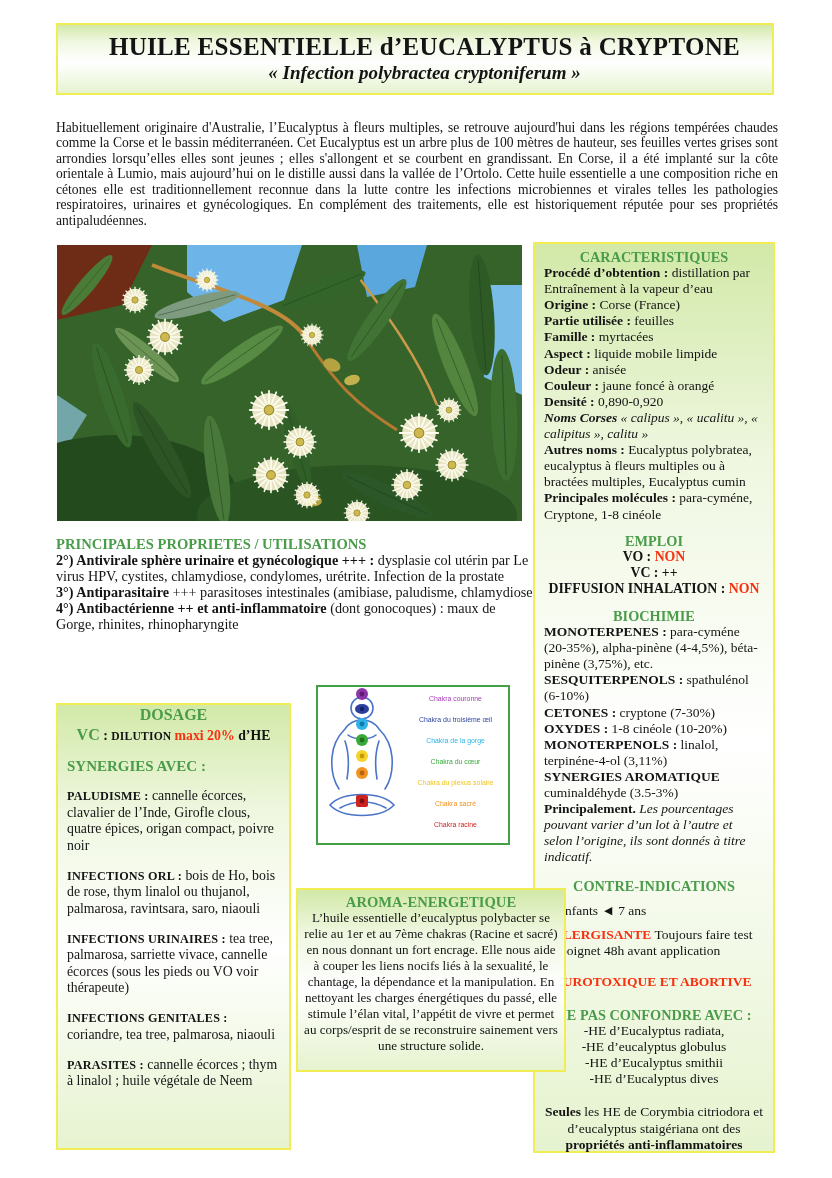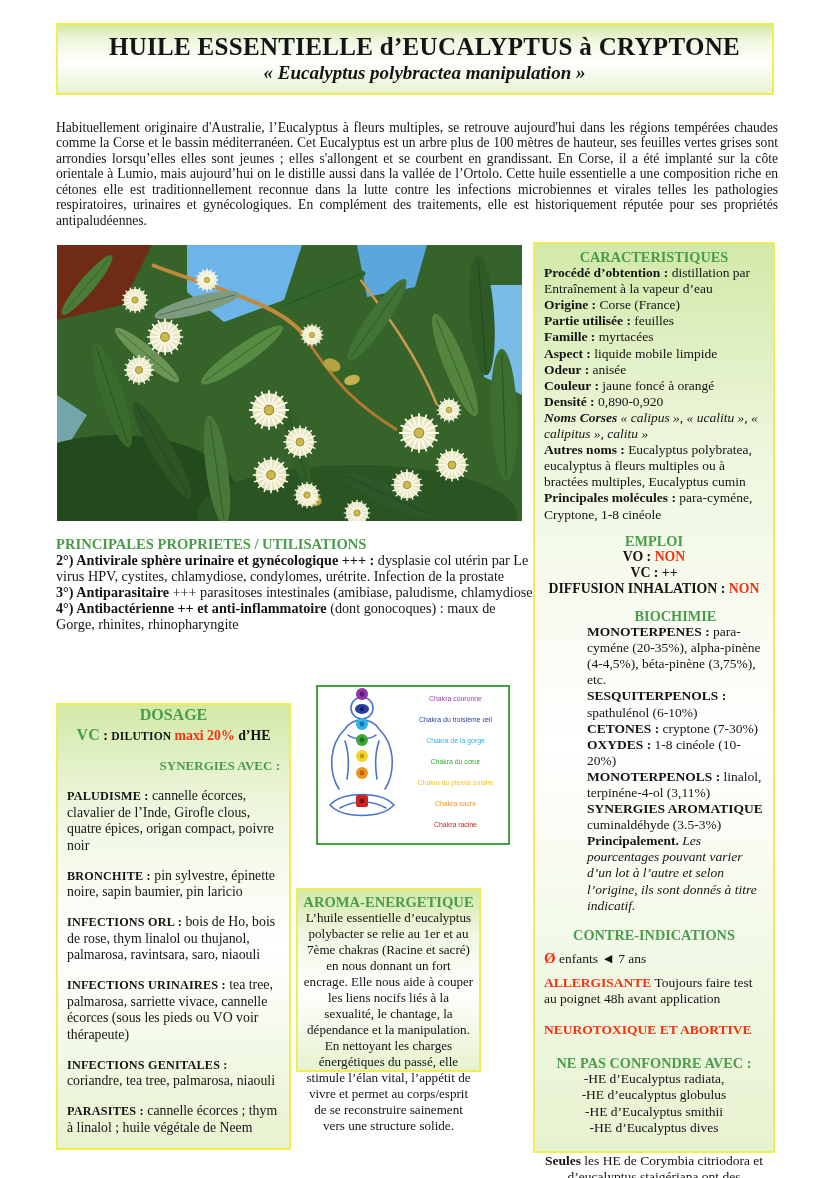--- a/index.html
+++ b/index.html
@@ -27,21 +27,21 @@
     background:linear-gradient(180deg,#d2e9a8 0%,#eff7e0 24%,#ffffff 55%,#e6f3cf 100%);padding-left:19px;}
 
   
   .right-col{position:absolute;left:533px;top:242px;width:242px;height:911px;
     padding:5px 9px;font-size:13.5px;line-height:16.1px;}
   .col-title{color:var(--title-green);font-weight:bold;text-align:center;font-size:14.3px;}
   .kv b{font-weight:bold;}
   .noms, .noms b{font-style:italic;}
   .emploi-block{text-align:center;font-weight:bold;margin-top:10px;font-size:13.8px;}
   .red{color:var(--alert-red);}
-  .bio-block{margin-top:11px;margin-left:43px;}
+  .bio-block{margin-top:11px;}
   .bio-note i{font-style:italic;}
   .contra-block{margin-top:13px;}
   .ci-item{margin-top:2px;}
   .ci-item .osym{color:var(--alert-red);font-weight:bold;font-size:15px;}
   .ci-item2{margin-top:7px;}
   .allergy{margin-top:8px;}
   .allergy b{color:var(--alert-red);}
   .warnline{margin-top:15px;font-weight:bold;color:var(--alert-red);font-family:Liberation Serif, serif;}
   .confuse-block{margin-top:17px;text-align:center;}
   .confuse-note{margin-top:17px;}
@@ -51,46 +51,46 @@
   .prop-title{color:var(--title-green);font-weight:bold;font-size:14.6px;}
 
   
   .dosage{position:absolute;left:56px;top:703px;width:235px;height:447px;
     padding:2px 9px;font-size:13.8px;line-height:16.5px;}
   .dosage-title{text-align:center;color:var(--title-green);font-weight:bold;font-size:16px;}
   .vc-line{text-align:center;margin-top:3px;font-weight:bold;}
   .vc-line .vc{color:var(--title-green);font-size:16px;}
   .vc-line .sc{font-size:11.6px;letter-spacing:.2px;}
   .vc-line .maxi{color:var(--alert-red);}
-  .syn-title{color:var(--title-green);font-weight:bold;text-align:right;margin-top:13px;font-size:13px;}
+  .syn-title{color:var(--title-green);font-weight:bold;text-align:left;margin-top:13px;font-size:15px;}
   .dos-entry{margin-top:13.5px;}
   .dos-entry:first-of-type{margin-top:4px;}
   .dos-entry b{font-size:12.2px;letter-spacing:.2px;}
 
   
   .chakra{position:absolute;left:316px;top:685px;width:194px;height:160px;box-sizing:border-box;
     border:2px solid var(--chakra-green);background:#ffffff;display:flex;}
   .chakra svg{width:88px;height:152px;flex:none;}
   .chakra-labels{flex:1;display:flex;flex-direction:column;justify-content:space-between;
     padding:9px 3px 14px 0;text-align:center;
     font-family:"Liberation Sans",sans-serif;font-size:6.9px;line-height:1;}
 
   
-  .aroma{position:absolute;left:296px;top:888px;width:185px;height:184px;
+  .aroma{position:absolute;left:296px;top:888px;width:270px;height:184px;
     padding:4px 5px;text-align:center;font-size:13.1px;line-height:16px;}
   .aroma-title{color:var(--title-green);font-weight:bold;font-size:14.6px;}
 </style>
 </head>
 <body>
 
 <div class="page">
 
   <div class="banner gbox">
     <div class="banner-title">HUILE ESSENTIELLE d’EUCALYPTUS à CRYPTONE</div>
-    <div class="banner-sub">« Eucalyptus polybractea manipulation »</div>
+    <div class="banner-sub">« Infection polybractea cryptoniferum »</div>
   </div>
 
   <p class="intro">Habituellement originaire d'Australie, l’Eucalyptus à fleurs multiples, se retrouve aujourd'hui dans les régions tempérées chaudes comme la Corse et le bassin méditerranéen. Cet Eucalyptus est un arbre plus de 100 mètres de hauteur, ses feuilles vertes grises sont arrondies lorsqu’elles elles sont jeunes ; elles s'allongent et se courbent en grandissant. En Corse, il a été implanté sur la côte orientale à Lumio, mais aujourd’hui on le distille aussi dans la vallée de l’Ortolo. Cette huile essentielle a une composition riche en cétones elle est traditionnellement reconnue dans la lutte contre les infections microbiennes et virales telles les pathologies respiratoires, urinaires et gynécologiques. En complément des traitements, elle est historiquement réputée pour ses propriétés antipaludéennes.</p>
 
   <div class="photo">
     <svg viewBox="0 0 465 276" width="465" height="276" preserveAspectRatio="none">
       <defs>
         <g id="puff">
           <circle r="14" fill="#f6f0d0" opacity="0.92"></circle>
           <g stroke="#fffdf0" stroke-width="1.5" stroke-linecap="round">
@@ -221,21 +221,20 @@
     <div><b>2°) Antivirale sphère urinaire et gynécologique +++ :</b><span> dysplasie col utérin par Le virus HPV, cystites, chlamydiose, condylomes, urétrite. Infection de la prostate</span></div>
     <div><b>3°) Antiparasitaire</b><span> +++ parasitoses intestinales (amibiase, paludisme, chlamydiose</span></div>
     <div><b>4°) Antibactérienne ++ et anti-inflammatoire</b><span> (dont gonocoques) : maux de Gorge, rhinites, rhinopharyngite</span></div>
   </section>
 
   <div class="dosage gbox">
     <div class="dosage-title">DOSAGE</div>
     <div class="vc-line"><span class="vc">VC</span><span> : </span><span class="sc">DILUTION </span><span class="maxi">maxi 20%</span><span> d’HE</span></div>
     <div class="syn-title">SYNERGIES AVEC :</div>
     <div class="dos-entry"><b>PALUDISME :</b><span> cannelle écorces, clavalier de l’Inde, Girofle clous, quatre épices, origan compact, poivre noir</span></div>
-    <div class="dos-entry"><b>BRONCHITE :</b><span> pin sylvestre, épinette noire, sapin baumier, pin laricio</span></div>
     <div class="dos-entry"><b>INFECTIONS ORL :</b><span> bois de Ho, bois de rose, thym linalol ou thujanol, palmarosa, ravintsara, saro, niaouli</span></div>
     <div class="dos-entry"><b>INFECTIONS URINAIRES :</b><span> tea tree, palmarosa, sarriette vivace, cannelle écorces (sous les pieds ou VO voir thérapeute)</span></div>
     <div class="dos-entry"><b>INFECTIONS GENITALES :</b><span> coriandre, tea tree, palmarosa, niaouli</span></div>
     <div class="dos-entry"><b>PARASITES :</b><span> cannelle écorces ; thym à linalol ; huile végétale de Neem</span></div>
   </div>
 
   <div class="chakra">
     <svg viewBox="0 0 88 152">
       <g fill="none" stroke="#4a74c8" stroke-width="1.6" stroke-linecap="round">
         <circle cx="44" cy="21" r="11"></circle>

